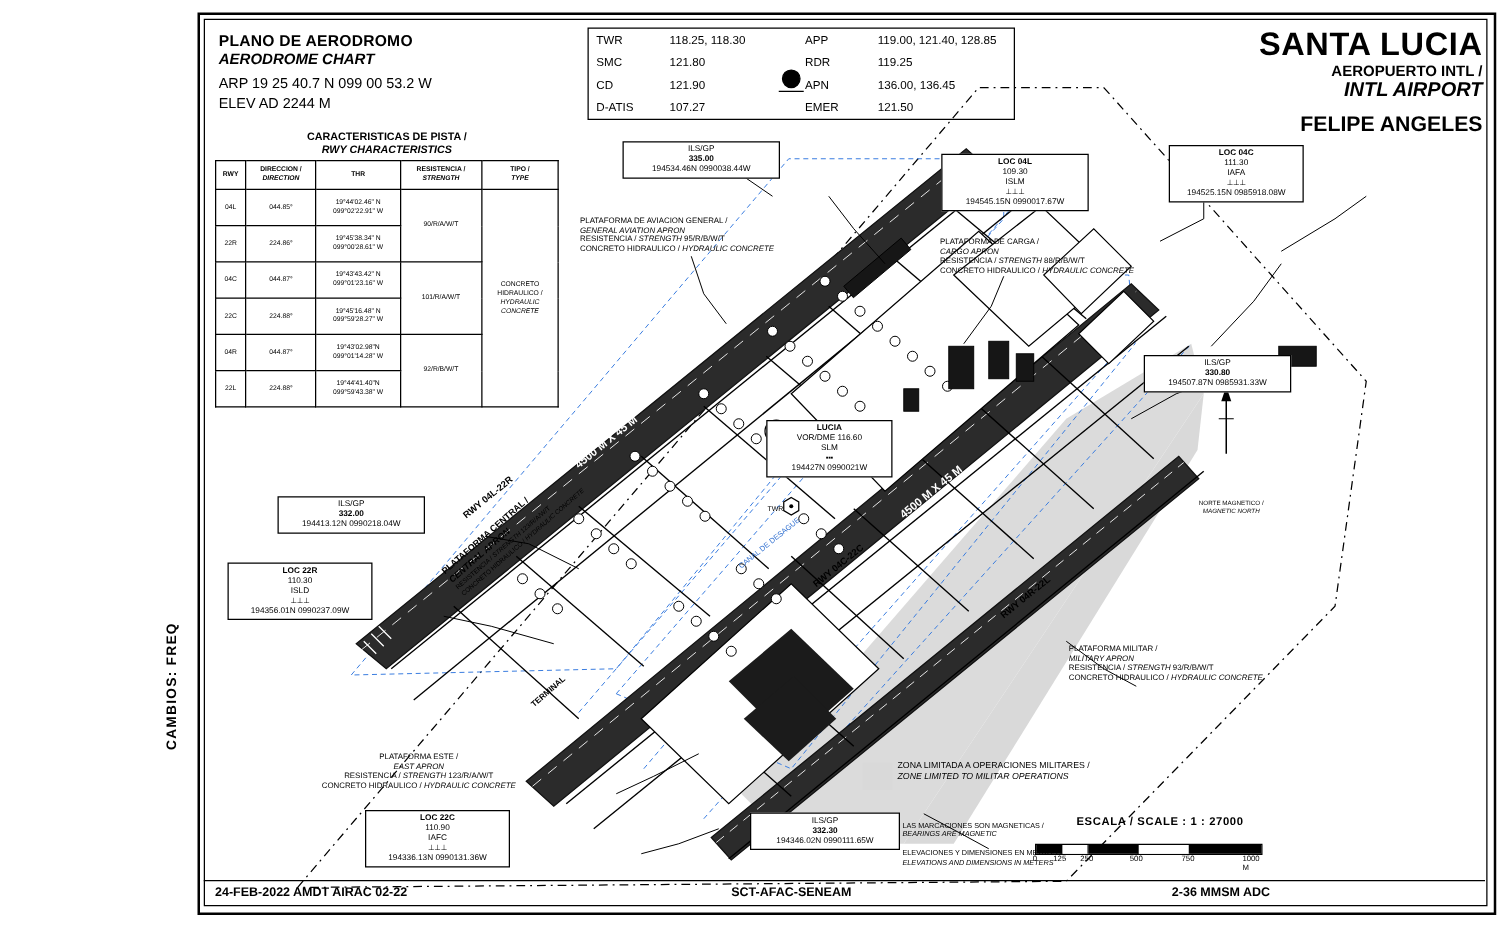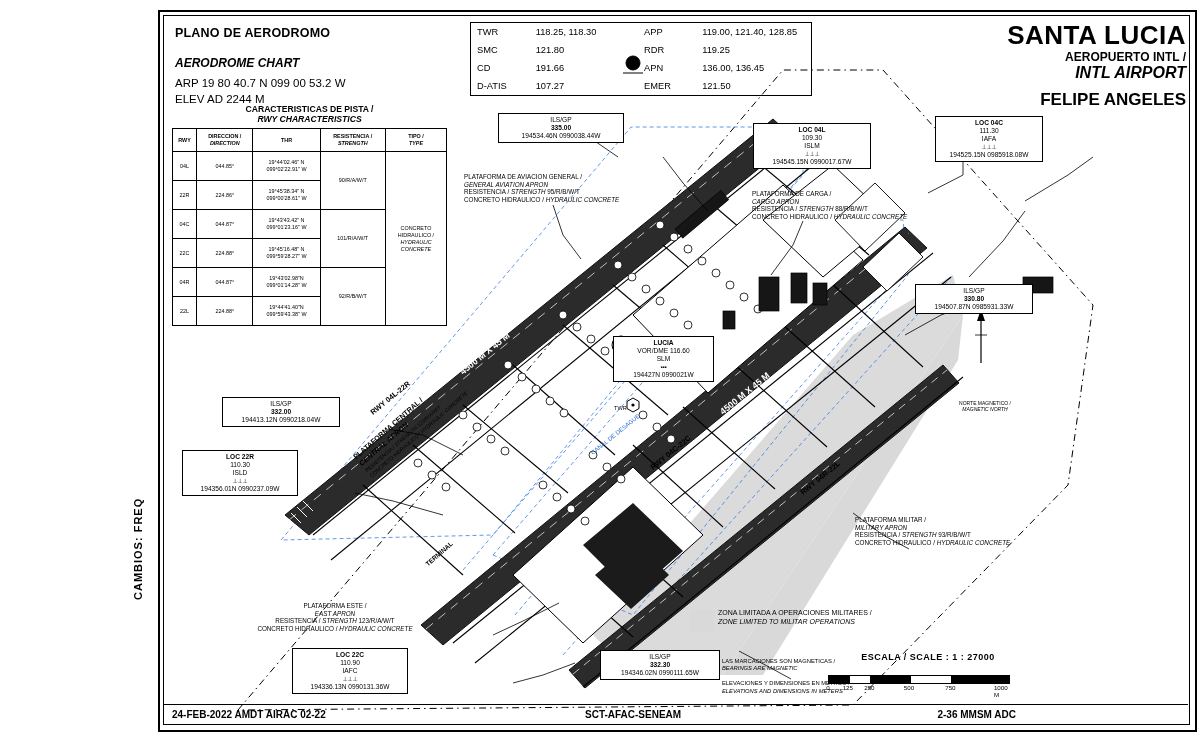--- a/index.html
+++ b/index.html
@@ -4,21 +4,21 @@
 <style>
   html,body{margin:0;padding:0;background:#ffffff;}
   body{width:1200px;height:747px;overflow:hidden;font-family:"Liberation Sans",sans-serif;color:#000;}
   #sheet{position:relative;width:1200px;height:747px;background:#fff;}
   .frame{position:absolute;left:158px;top:10px;width:1035px;height:718px;border:2px solid #000;background:#fff;}
   .inner-line{position:absolute;left:163px;top:15px;width:1025px;height:708px;border:1px solid #000;}
 
   
   .hdr-left{position:absolute;left:175px;top:26px;width:280px;}
   .hdr-left .t1{font-size:12.5px;font-weight:bold;letter-spacing:.2px;}
-  .hdr-left .t2{font-size:12px;font-style:italic;font-weight:bold;margin-top:16px;}
+  .hdr-left .t2{font-size:12px;font-style:italic;font-weight:bold;margin-top:0;}
   .hdr-left .t3{font-size:11.5px;margin-top:7px;}
   .hdr-left .t4{font-size:11.5px;margin-top:4px;}
 
   .freq-box{position:absolute;left:470px;top:22px;width:340px;height:72px;border:1px solid #000;}
   .freq-box table{border-collapse:collapse;width:100%;height:100%;}
   .freq-box td{font-size:9.3px;padding:0 0 0 6px;line-height:10.6px;white-space:nowrap;}
   .freq-box td.lbl{width:58px;font-weight:normal;}
   .freq-box td.val{width:112px;}
 
   .hdr-right{position:absolute;right:14px;top:22px;width:330px;text-align:right;}
@@ -273,42 +273,42 @@
       <text x="210" y="400" transform="rotate(-39 210 400)" font-size="7.5" font-weight="bold" fill="#000">RWY 04L-22R</text>
       <text x="640" y="480" transform="rotate(-39 640 480)" font-size="7.5" font-weight="bold" fill="#000">RWY 04R-22L</text>
 
       <text x="430" y="440" transform="rotate(-39 430 440)" font-size="6" fill="#2f6fd0">CANAL DE DESAGUE</text>
     </g>
   </svg>
 
   <div class="hdr-left">
     <div class="t1">PLANO DE AERODROMO</div>
     <div class="t2">AERODROME CHART</div>
-    <div class="t3">ARP 19 80 40.7 N  099 00 53.2 W</div>
+    <div class="t3">ARP 19 25 40.7 N  099 00 53.2 W</div>
     <div class="t4">ELEV AD 2244 M</div>
   </div>
 
   <div class="freq-box">
     <table>
       <tbody>
           <tr>
         <td class="lbl">TWR</td>
         <td class="val">118.25,  118.30</td>
         <td class="lbl">APP</td>
         <td class="val">119.00, 121.40, 128.85</td>
       </tr>
       <tr>
         <td class="lbl">SMC</td>
         <td class="val">121.80</td>
         <td class="lbl">RDR</td>
         <td class="val">119.25</td>
       </tr>
       <tr>
         <td class="lbl">CD</td>
-        <td class="val">191.66</td>
+        <td class="val">121.90</td>
         <td class="lbl">APN</td>
         <td class="val">136.00,  136.45</td>
       </tr>
       <tr>
         <td class="lbl">D-ATIS</td>
         <td class="val">107.27</td>
         <td class="lbl">EMER</td>
         <td class="val">121.50</td>
       </tr>
     </tbody>

